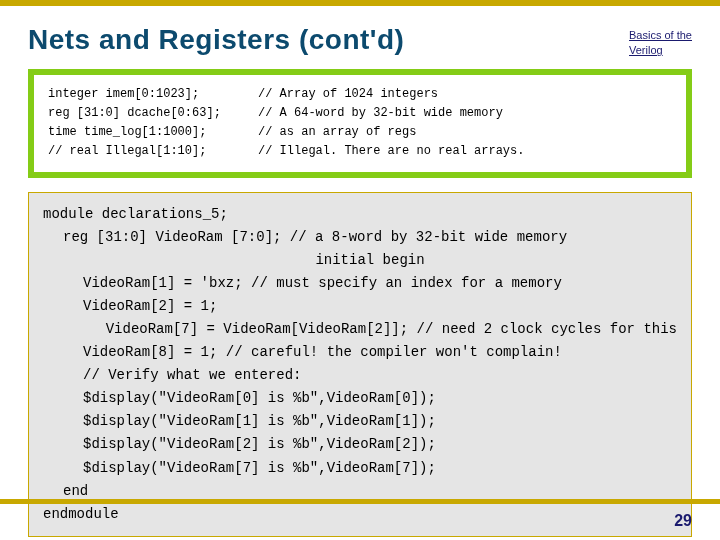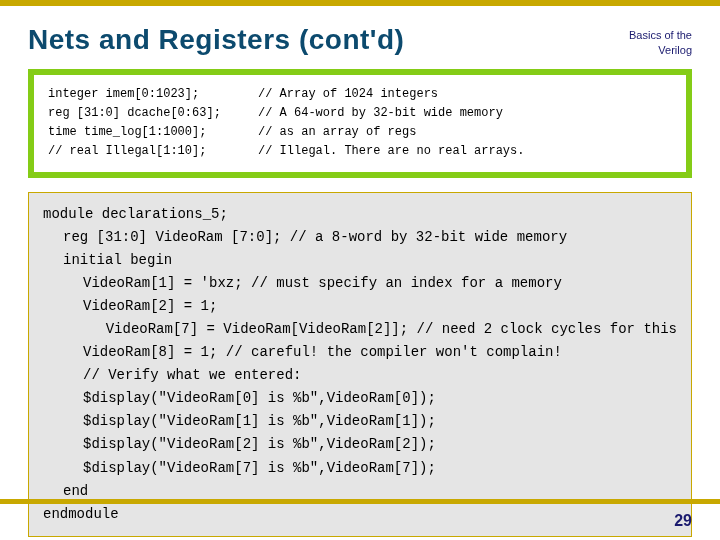--- a/index.html
+++ b/index.html
@@ -29,25 +29,25 @@
     }
 
     .page-title {
       font-size: 28px;
       font-weight: bold;
       color: #0c4a6e;
       letter-spacing: 0.5px;
     }
 
     .top-right-label {
-      text-align: right;
       font-size: 11px;
       color: #1a1a6e;
       line-height: 1.4;
       margin-top: 4px;
+      text-decoration: underline;
     }
 
     
     .code-box {
       margin: 0 28px 14px 28px;
       border: 6px solid #84cc16;
       background: #ffffff;
       padding: 10px 14px;
       font-family: 'Courier New', Courier, monospace;
       font-size: 12px;
@@ -128,21 +128,21 @@
     </div>
     <div class="code-line">
       <span class="code-col1">// real Illegal[1:10];</span>
       <span class="code-col2">// Illegal. There are no real arrays.</span>
     </div>
   </div>
 
 <div class="code-box2" id="code-box-2">
     <div style="padding-left: 0px;">module declarations_5;</div>
     <div style="padding-left: 20px;">reg [31:0] VideoRam [7:0]; // a 8-word by 32-bit wide memory</div>
-    <div style="padding-left: 20px;">initial begin</div>
+    <div style="padding-left: 20px; text-align: center;">initial begin</div>
     <div style="padding-left: 40px;">VideoRam[1] = 'bxz; // must specify an index for a memory</div>
     <div style="padding-left: 40px;">VideoRam[2] = 1;</div>
     <div style="padding-left: 40px; text-align: right;">VideoRam[7] = VideoRam[VideoRam[2]]; // need 2 clock cycles for this</div>
     <div style="padding-left: 40px;">VideoRam[8] = 1; // careful! the compiler won't complain!</div>
     <div style="padding-left: 40px;">// Verify what we entered:</div>
     <div style="padding-left: 40px;">$display("VideoRam[0] is %b",VideoRam[0]);</div>
     <div style="padding-left: 40px;">$display("VideoRam[1] is %b",VideoRam[1]);</div>
     <div style="padding-left: 40px;">$display("VideoRam[2] is %b",VideoRam[2]);</div>
     <div style="padding-left: 40px;">$display("VideoRam[7] is %b",VideoRam[7]);</div>
     <div style="padding-left: 20px;">end</div>

